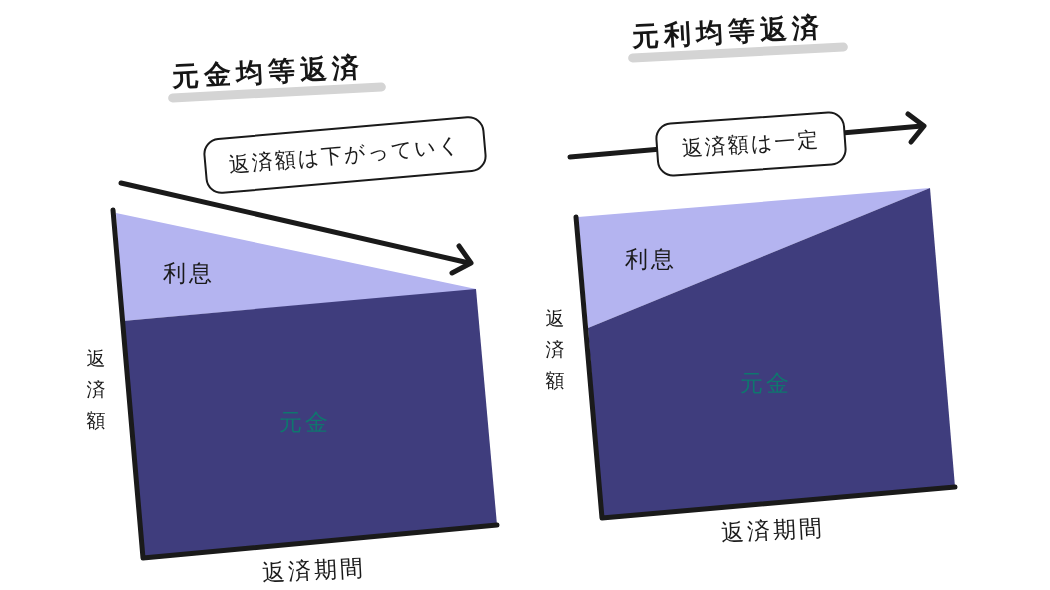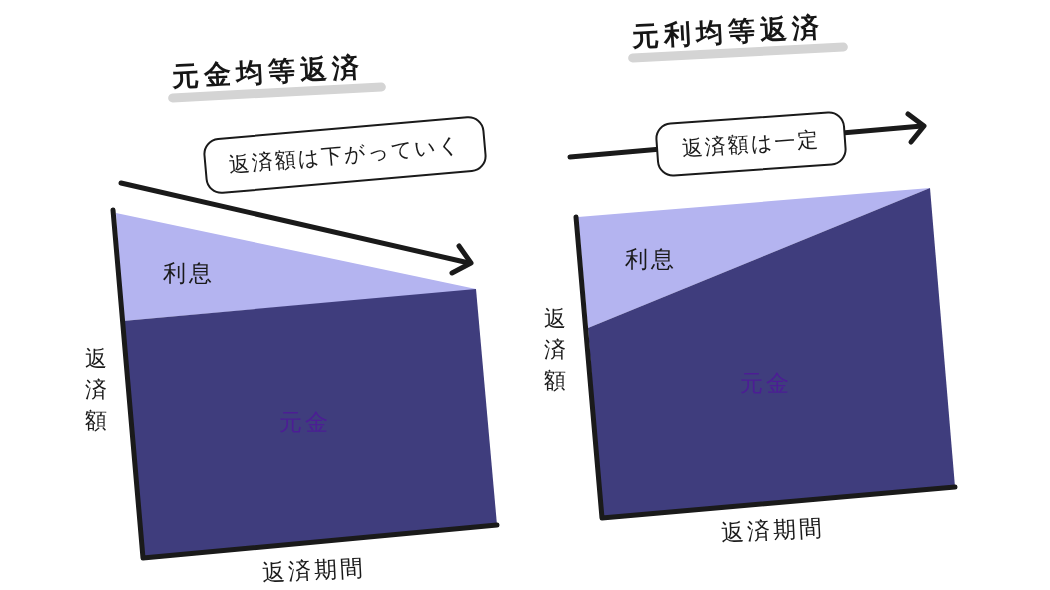--- a/index.html
+++ b/index.html
@@ -6,23 +6,23 @@
   body { width: 1050px; height: 590px; position: relative; overflow: hidden;
          font-family: "DejaVu Sans", sans-serif; color: #1a1a1a; }
   svg.canvas { position: absolute; left: 0; top: 0; }
   .title { position: absolute; font-size: 27px; font-weight: bold; letter-spacing: 5px;
            color: #161616; white-space: nowrap; }
   .title-underline { position: absolute; height: 9px; border-radius: 5px; background: #d4d4d4; }
   .callout { position: absolute; border: 2.5px solid #1a1a1a; border-radius: 16px;
              background: #ffffff; font-size: 21px; letter-spacing: 2px;
              display: flex; align-items: center; justify-content: center; white-space: nowrap; }
   .label { position: absolute; font-size: 23px; letter-spacing: 3px; white-space: nowrap; }
-  .label.light { color: #4c1d95; }
+  .label.light { color: #0f766e; }
   .label.dark { color: #1a1a1a; }
-  .vlabel { position: absolute; font-size: 22px; line-height: 31px; width: 28px;
+  .vlabel { position: absolute; font-size: 19px; line-height: 31px; width: 28px;
             text-align: center; word-break: break-all; }
 </style>
 </head>
 <body>
 
 <svg class="canvas" width="1050" height="590" viewBox="0 0 1050 590">
 
   <g>
     <polygon points="116,213 476,289 476,290 123,321" fill="#b4b4f0"></polygon>
     <polygon points="123,321 476,289 497,525 143,557" fill="#3f3d7d"></polygon>

